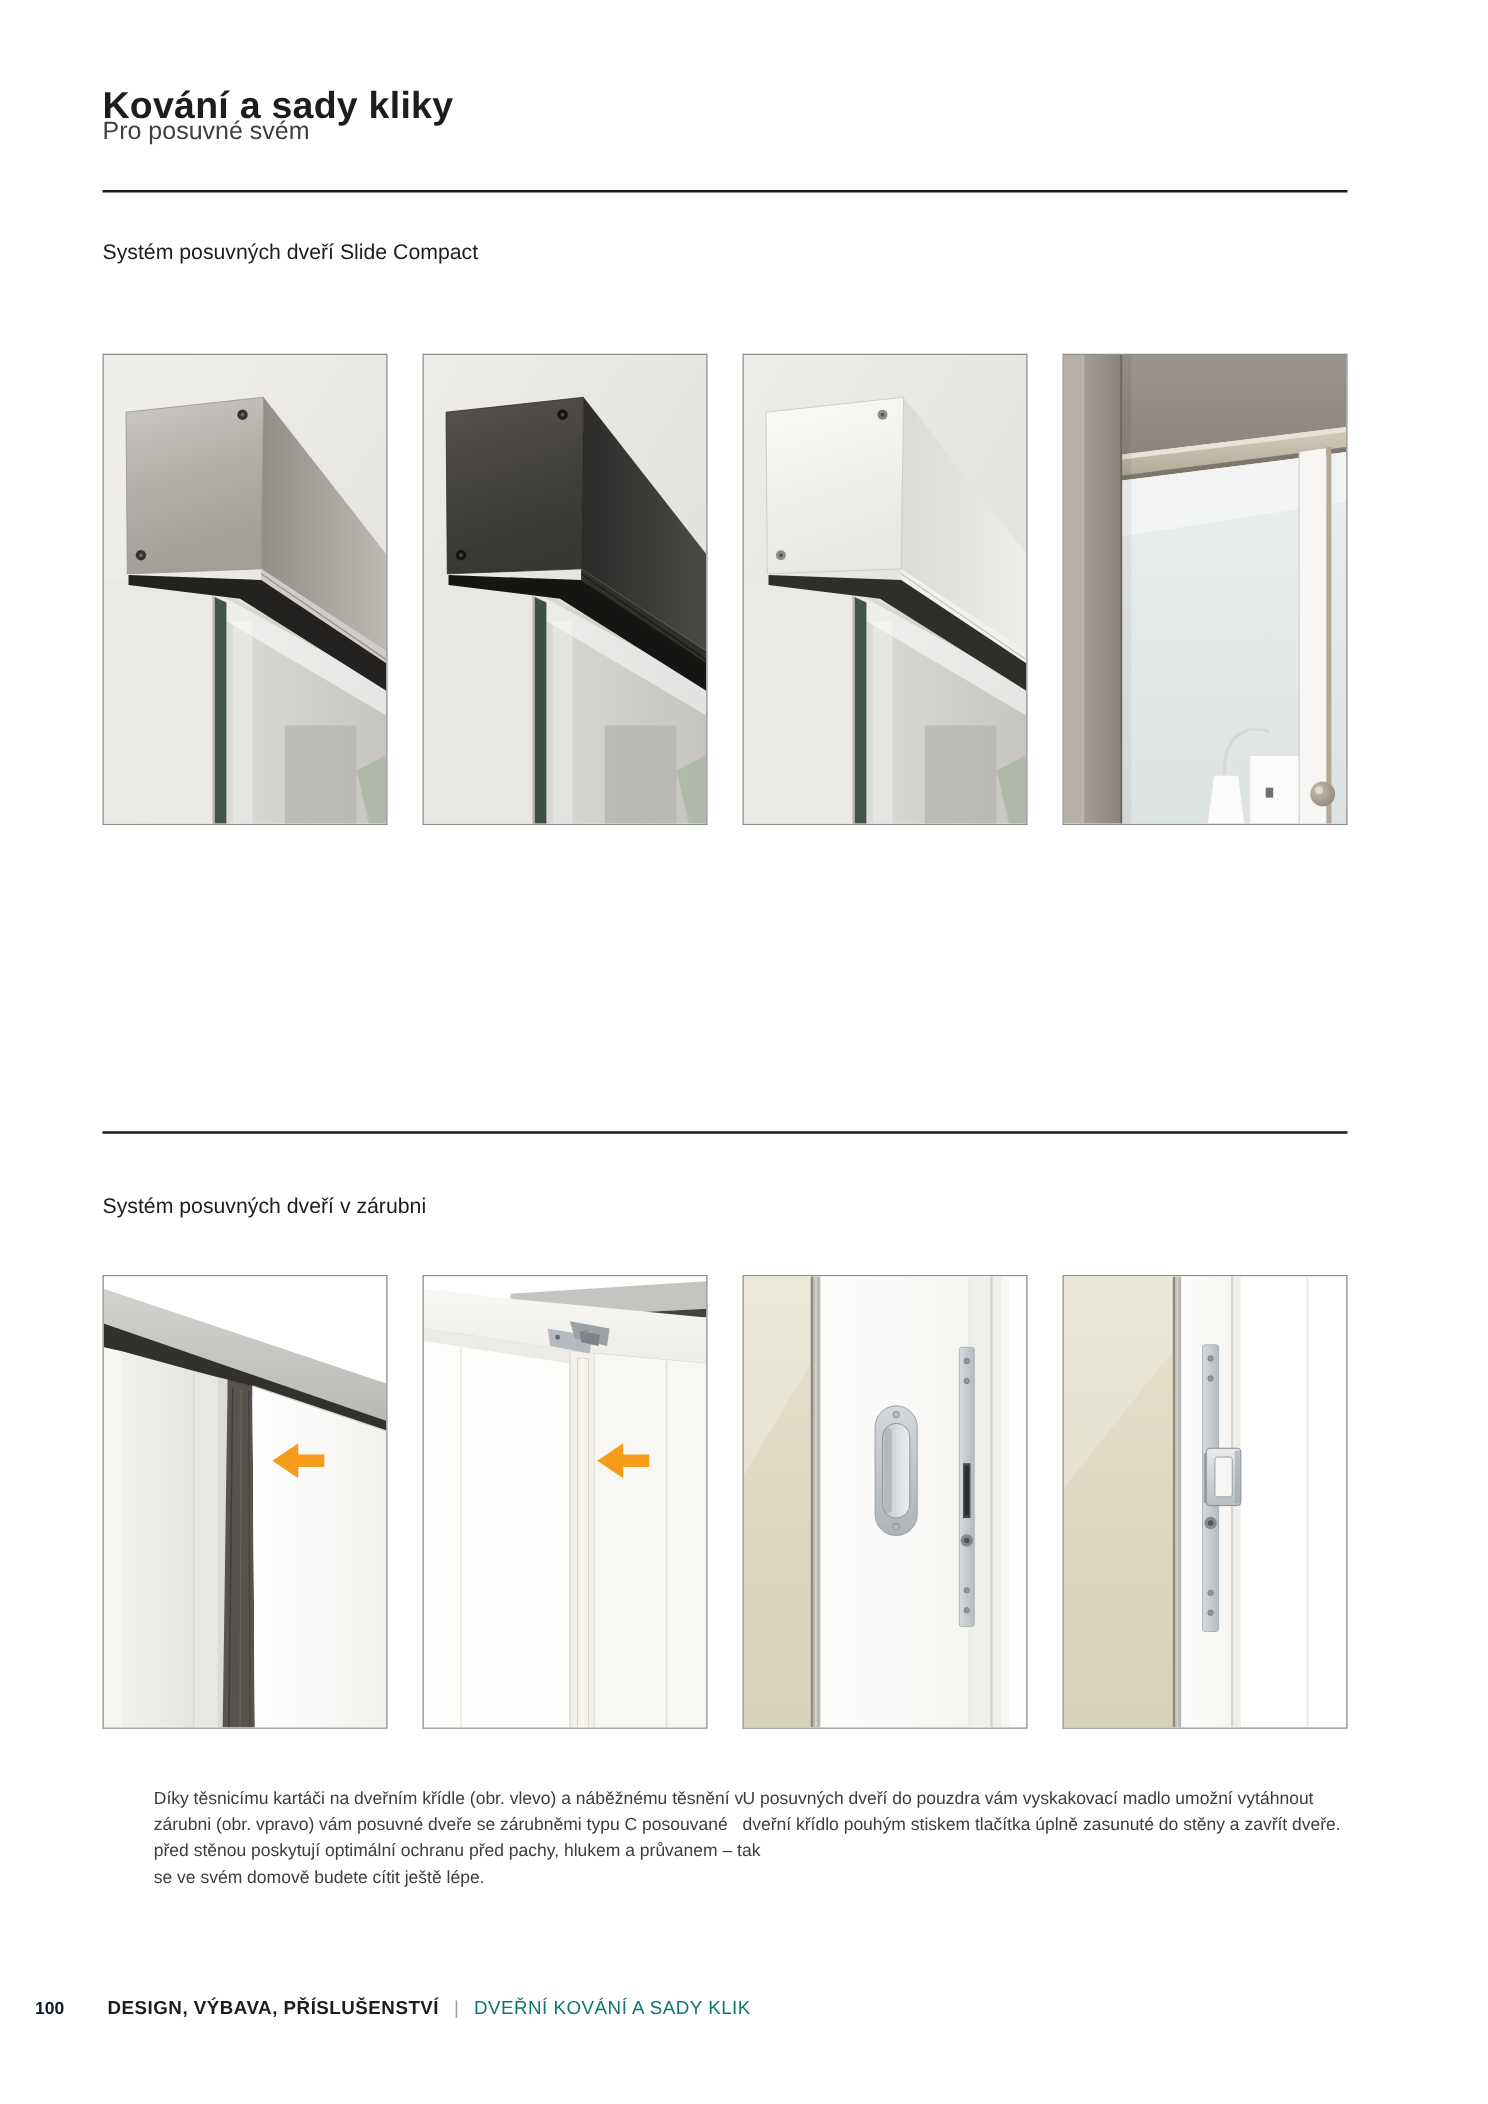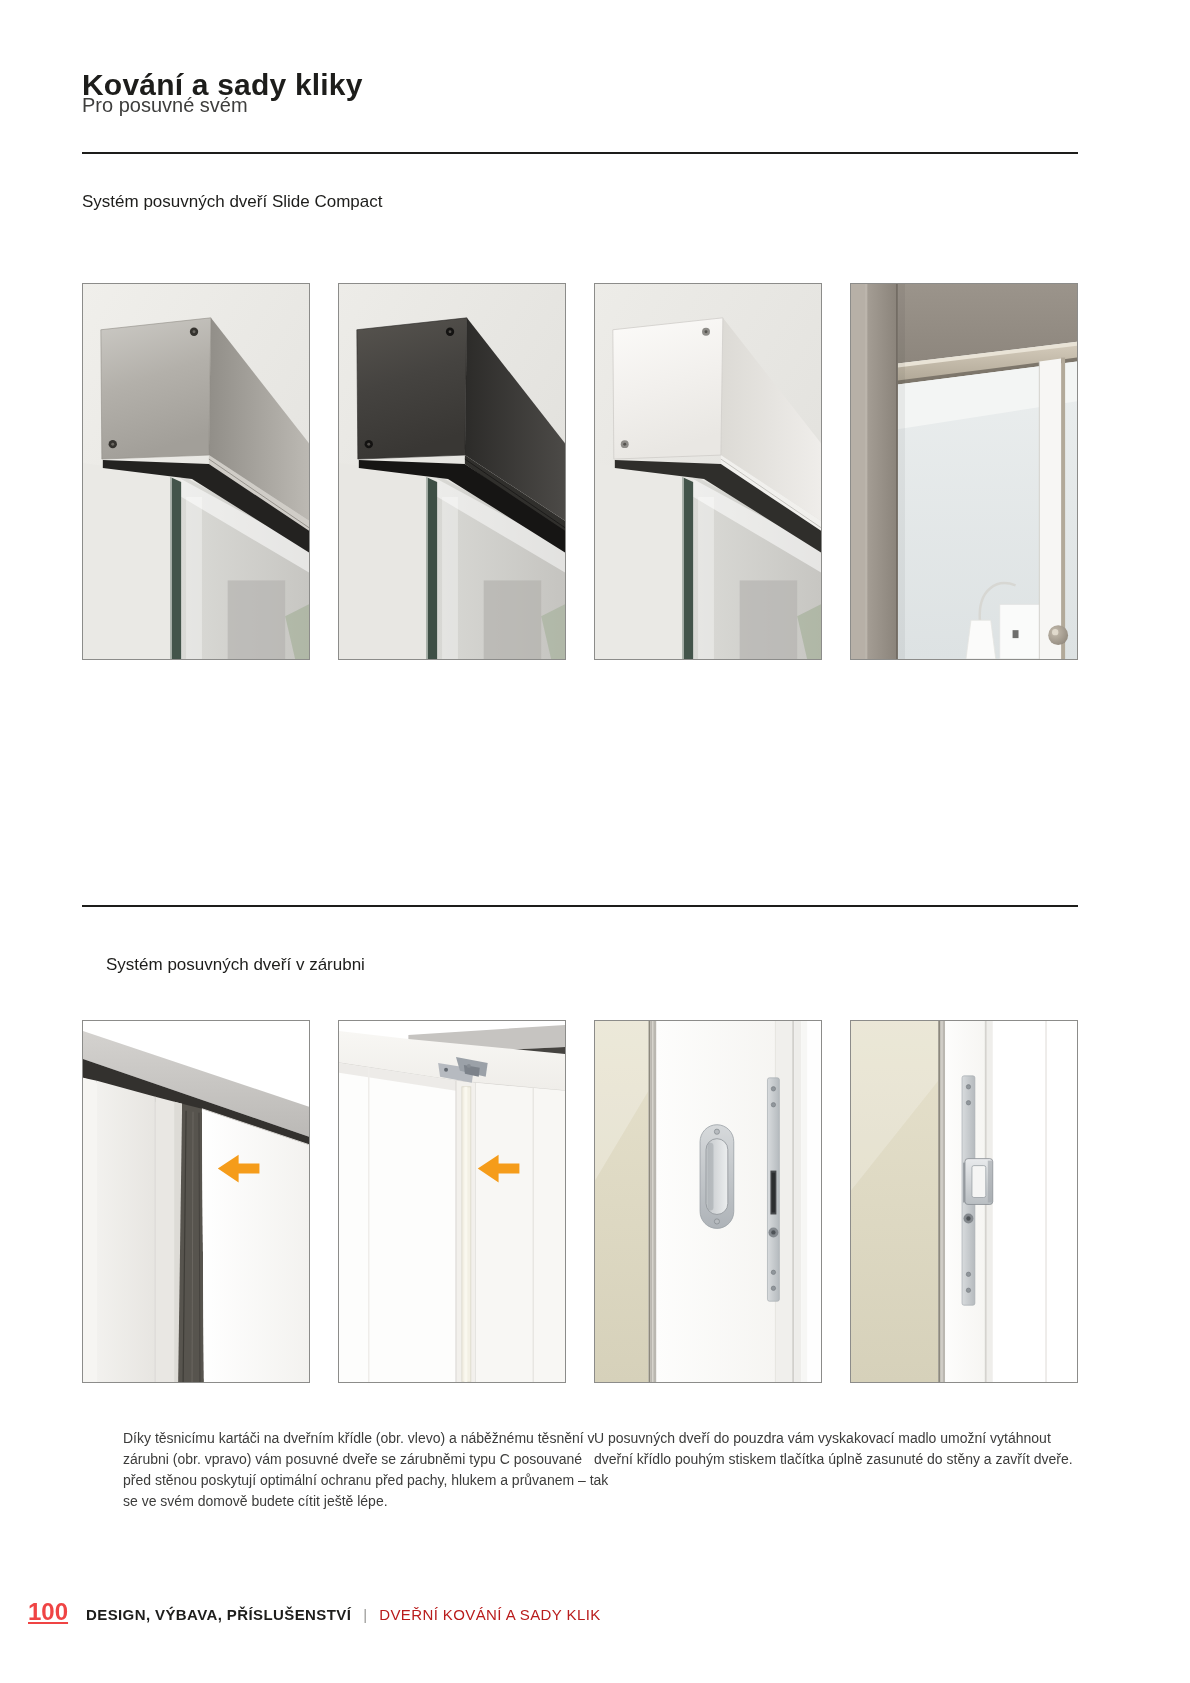--- a/index.html
+++ b/index.html
@@ -4,36 +4,36 @@
 <style>
   html,body{margin:0;padding:0;background:#ffffff;}
   .page{position:relative;width:1190px;height:1683px;background:#fff;
         font-family:"Liberation Sans",sans-serif;color:#3c3c3b;overflow:hidden;}
   .page-title{position:absolute;left:82px;top:48px;font-size:30px;line-height:34px;
         font-weight:700;color:#1d1d1b;letter-spacing:.2px;}
   .page-subtitle{position:absolute;left:82px;top:94px;font-size:20px;color:#3e3e3d;}
   .rule{position:absolute;left:82px;width:996px;height:2px;background:#1d1d1b;}
   #rule1{top:152px;} #rule2{top:905px;}
   .section-heading{position:absolute;left:82px;font-size:17px;font-weight:400;color:#1d1d1b;}
-  #sec1-heading{top:178px;} #sec2-heading{top:941px;margin-left:24px;}
+  #sec1-heading{top:178px;} #sec2-heading{top:941px;}
   .photo{position:absolute;width:228px;border:1px solid #8c8c8a;box-sizing:border-box;
         background:#f4f4f2;overflow:hidden;}
   .row1{top:283px;height:377px;} .row2{top:1020px;height:363px;}
   .c1{left:82px;} .c2{left:338px;} .c3{left:594px;} .c4{left:850px;}
   .photo svg{display:block;width:100%;height:100%;}
   .caption{position:absolute;font-size:14px;line-height:21px;color:#3c3c3b;}
   #cap1-main{left:82px;top:672px;width:765px;}
   #cap1-side{left:850px;top:672px;width:230px;}
   #cap2-left{left:82px;top:1414px;width:488px;margin-left:41px;}
   #cap2-right{left:594px;top:1414px;width:486px;}
   .footer{position:absolute;left:28px;top:1598px;display:flex;align-items:baseline;}
-  .footer .page-num{font-size:24px;font-weight:700;color:#ef4444;width:58px;text-decoration:underline;}
+  .footer .page-num{font-size:14px;font-weight:700;color:#0f172a;width:58px;}
   .footer .f-section{font-size:15px;font-weight:700;color:#1d1d1b;letter-spacing:.4px;text-align:right;}
   .footer .f-sep{font-size:15px;color:#9a9a98;margin:0 12px;font-weight:400;}
-  .footer .f-chapter{font-size:15px;color:#b91c1c;letter-spacing:.4px;text-align:right;}
+  .footer .f-chapter{font-size:15px;color:#0f766e;letter-spacing:.4px;text-align:right;}
 </style>
 </head>
 <body>
 
 <div class="page">
 
   <h1 class="page-title">Kování a sady kliky</h1>
   <div class="page-subtitle">Pro posuvné svém</div>
   <div class="rule" id="rule1"></div>
 

